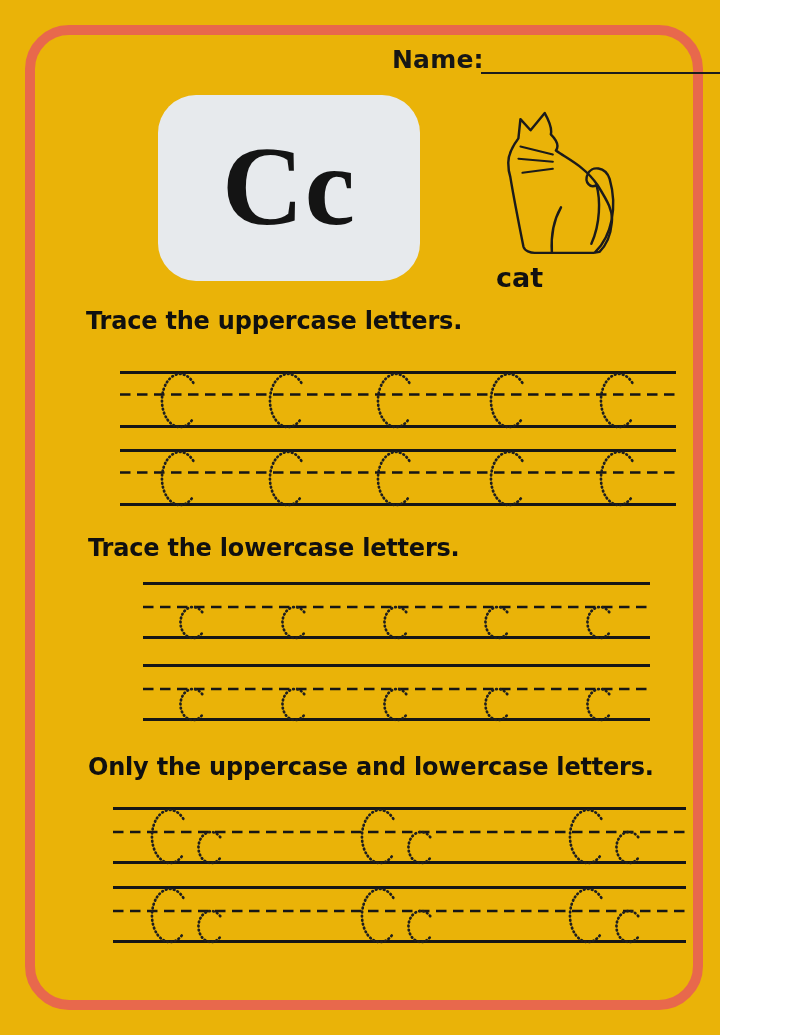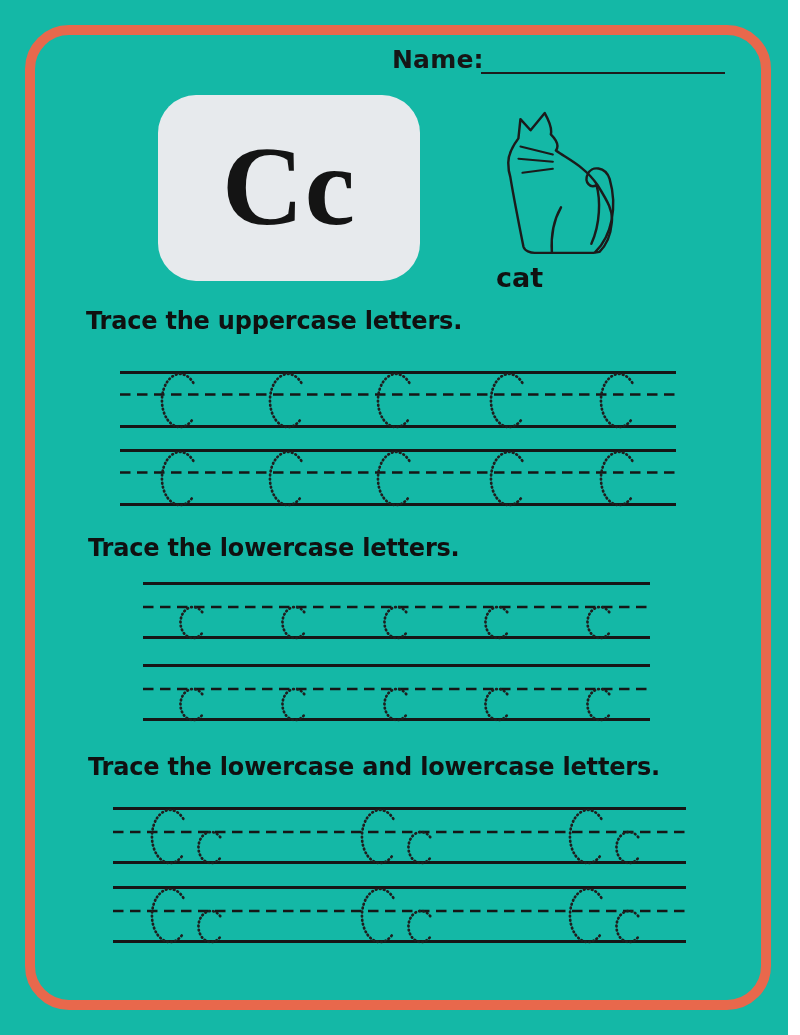--- a/index.html
+++ b/index.html
@@ -1,17 +1,17 @@
 <!DOCTYPE html>
 <html><head>
 <meta charset="utf-8">
 <style>
   html,body{margin:0;padding:0;background:#fff;}
   .sheet{
-    position:relative;width:788px;height:1035px;background:#14b8a6;
+    position:relative;width:720px;height:1035px;background:#eab308;
     font-family:"DejaVu Sans",sans-serif;color:#161616;overflow:hidden;
   }
   .abs{position:absolute;}
   .frame{
     left:25px;top:25px;right:17px;bottom:25px;
     border:10px solid #E8684C;border-radius:44px;
     pointer-events:none;
   }
   .name-label{
     left:392px;top:45px;font-size:25px;font-weight:600;letter-spacing:.2px;
@@ -72,21 +72,21 @@
 
       <path d="M 54 96 C 46 110 44 124 45 140"></path>
 
       <path stroke-width="2" d="M 46 44 L 14 36 M 46 51 L 12 48 M 46 58 L 16 62"></path>
     </g>
   </svg>
   <div class="abs cat-word">cat</div>
 
   <div class="abs heading h2">Trace the lowercase letters.</div>
   <div class="abs heading h1">Trace the uppercase letters.</div>
-  <div class="abs heading h3">Trace the lowercase and lowercase letters.</div>
+  <div class="abs heading h3">Only the uppercase and lowercase letters.</div>
 
   <div id="trace-rows">
       <svg width="560" height="63" class="abs" style="left: 118px; top: 368px;">
         <line x1="2" x2="558" y1="4.5" y2="4.5" stroke="#161616" stroke-width="3.2"></line>
         <line x1="2" x2="558" y1="26.5" y2="26.5" stroke="#161616" stroke-width="2.4" stroke-dasharray="10.5 6.5"></line>
         <line x1="2" x2="558" y1="58.5" y2="58.5" stroke="#161616" stroke-width="3.2"></line>
         <path d="M 75.32 14.744999999999997 A 18 26.5 0 1 0 75.32 50.255" fill="none" stroke="#1e1e1e" stroke-width="2.7" stroke-dasharray="0.7 3.3" stroke-linecap="round"></path>
         <path d="M 183.32 14.744999999999997 A 18 26.5 0 1 0 183.32 50.255" fill="none" stroke="#1e1e1e" stroke-width="2.7" stroke-dasharray="0.7 3.3" stroke-linecap="round"></path>
         <path d="M 291.32 14.744999999999997 A 18 26.5 0 1 0 291.32 50.255" fill="none" stroke="#1e1e1e" stroke-width="2.7" stroke-dasharray="0.7 3.3" stroke-linecap="round"></path>
         <path d="M 404.32 14.744999999999997 A 18 26.5 0 1 0 404.32 50.255" fill="none" stroke="#1e1e1e" stroke-width="2.7" stroke-dasharray="0.7 3.3" stroke-linecap="round"></path>

